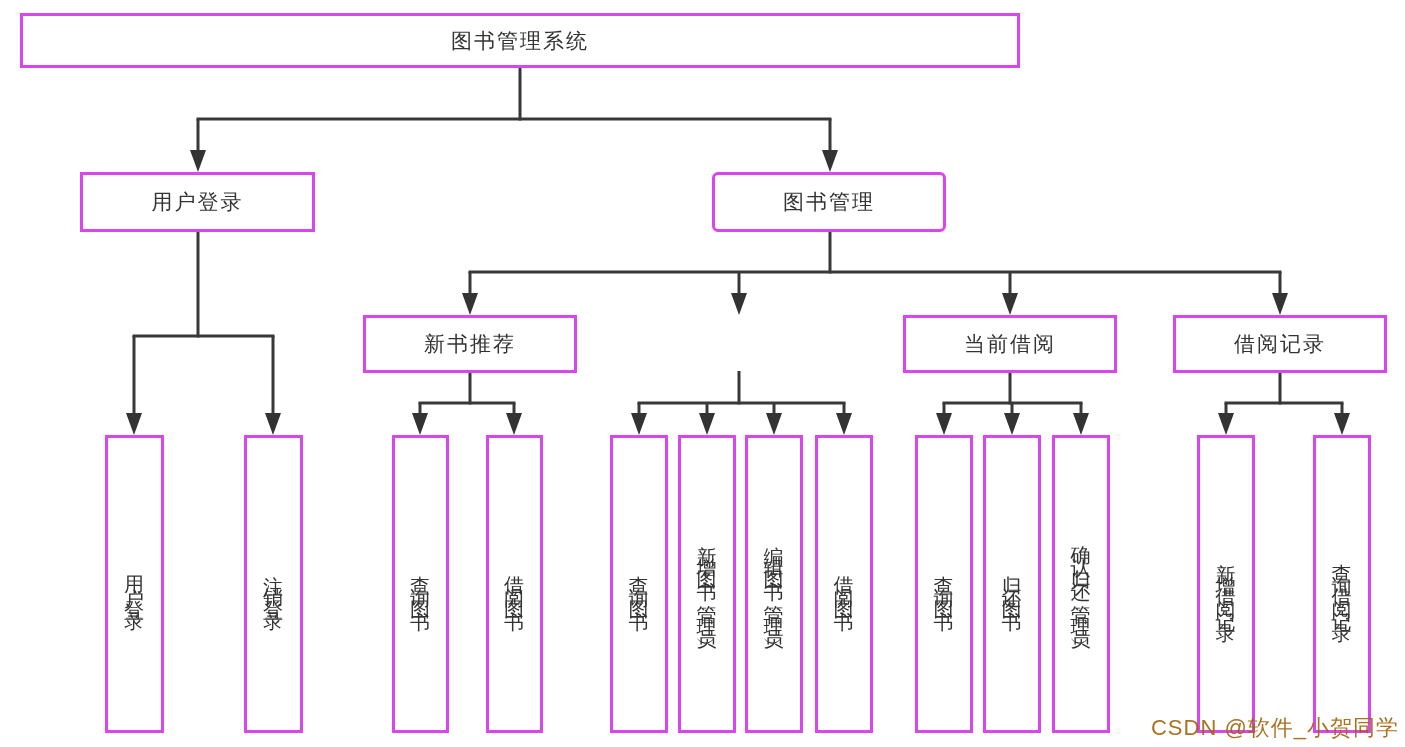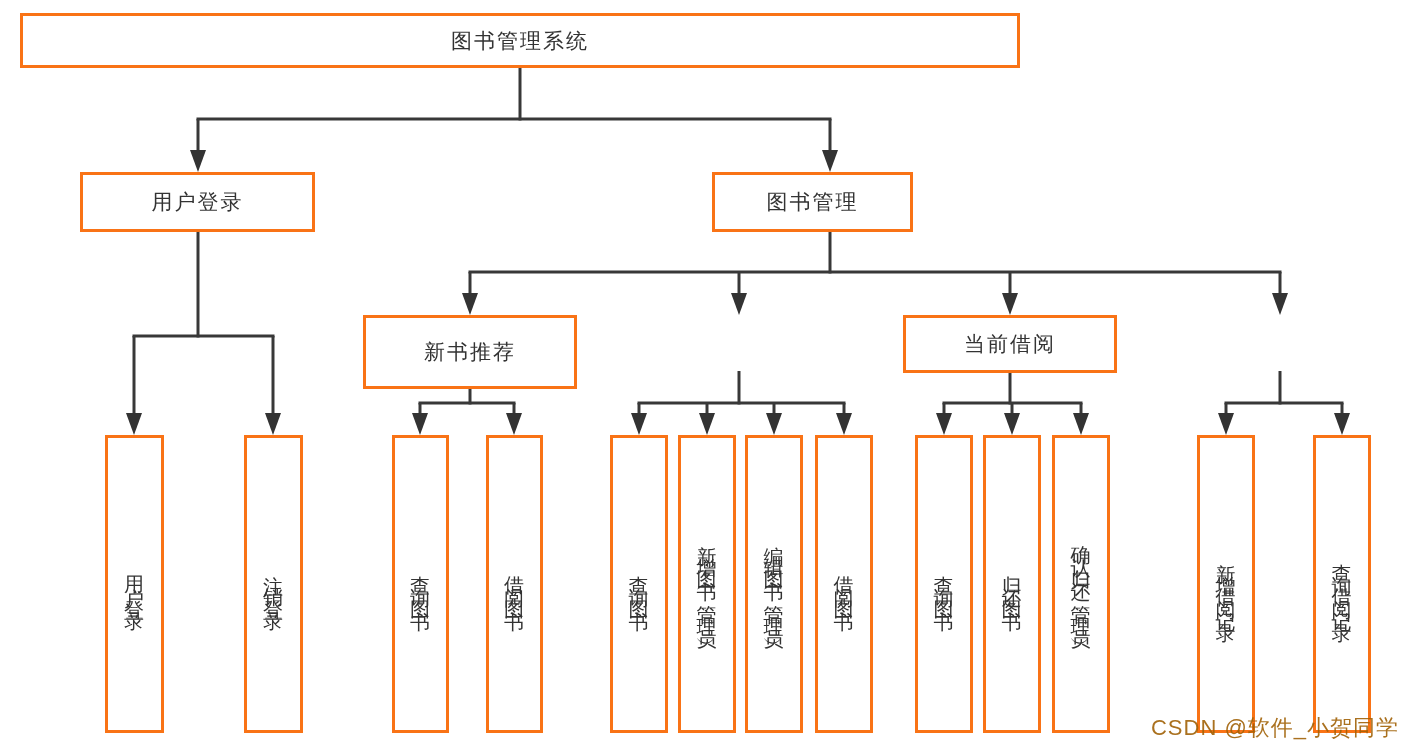--- a/index.html
+++ b/index.html
@@ -14,21 +14,21 @@
   .connectors {
     position: absolute;
     left: 0; top: 0;
     width: 1405px; height: 747px;
   }
   .connectors line { stroke: #383838; stroke-width: 3; }
   .connectors polygon { fill: #333333; }
   .box {
     position: absolute;
     box-sizing: border-box;
-    border: 3px solid #f97316;
+    border: 3px solid #d946ef;
     background: #ffffff;
     display: flex;
     align-items: center;
     justify-content: center;
     color: #333333;
   }
   .hbox span {
     font-size: 21px;
     letter-spacing: 2px;
     white-space: nowrap;
@@ -133,30 +133,33 @@
     </g>
   </svg>
 
   <div class="box hbox" style="left:20px; top:13px; width:1000px; height:55px;">
     <span>图书管理系统</span>
   </div>
 
   <div class="box hbox" style="left:80px; top:172px; width:235px; height:60px;">
     <span>用户登录</span>
   </div>
-  <div class="box hbox" style="left:712px; top:172px; width:201px; height:60px;">
+  <div class="box hbox" style="left:712px; top:172px; width:234px; height:60px;border-radius:6px;">
     <span>图书管理</span>
   </div>
 
-  <div class="box hbox" style="left:363px; top:315px; width:214px; height:74px;">
+  <div class="box hbox" style="left:363px; top:315px; width:214px; height:58px;">
     <span>新书推荐</span>
   </div>
   <div class="box hbox" style="left:903px; top:315px; width:214px; height:58px;">
     <span>当前借阅</span>
   </div>
+  <div class="box hbox" style="left:1173px; top:315px; width:214px; height:58px;">
+    <span>借阅记录</span>
+  </div>
 
   <div class="box vbox" style="left:105px; top:435px; width:59px; height:298px;">
     <span>用户登录</span>
   </div>
   <div class="box vbox" style="left:244px; top:435px; width:59px; height:298px;">
     <span>注销登录</span>
   </div>
 
   <div class="box vbox" style="left:392px; top:435px; width:57px; height:298px;">
     <span>查询图书</span>

